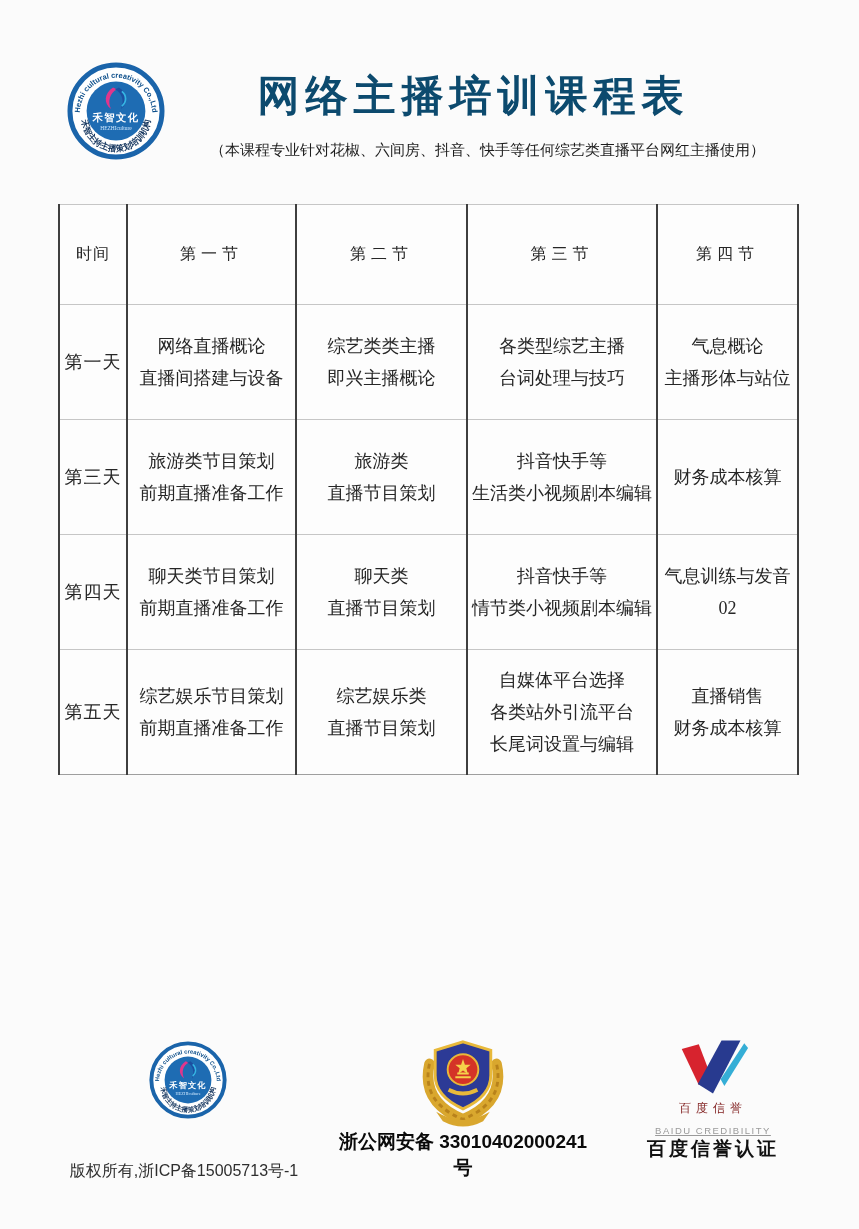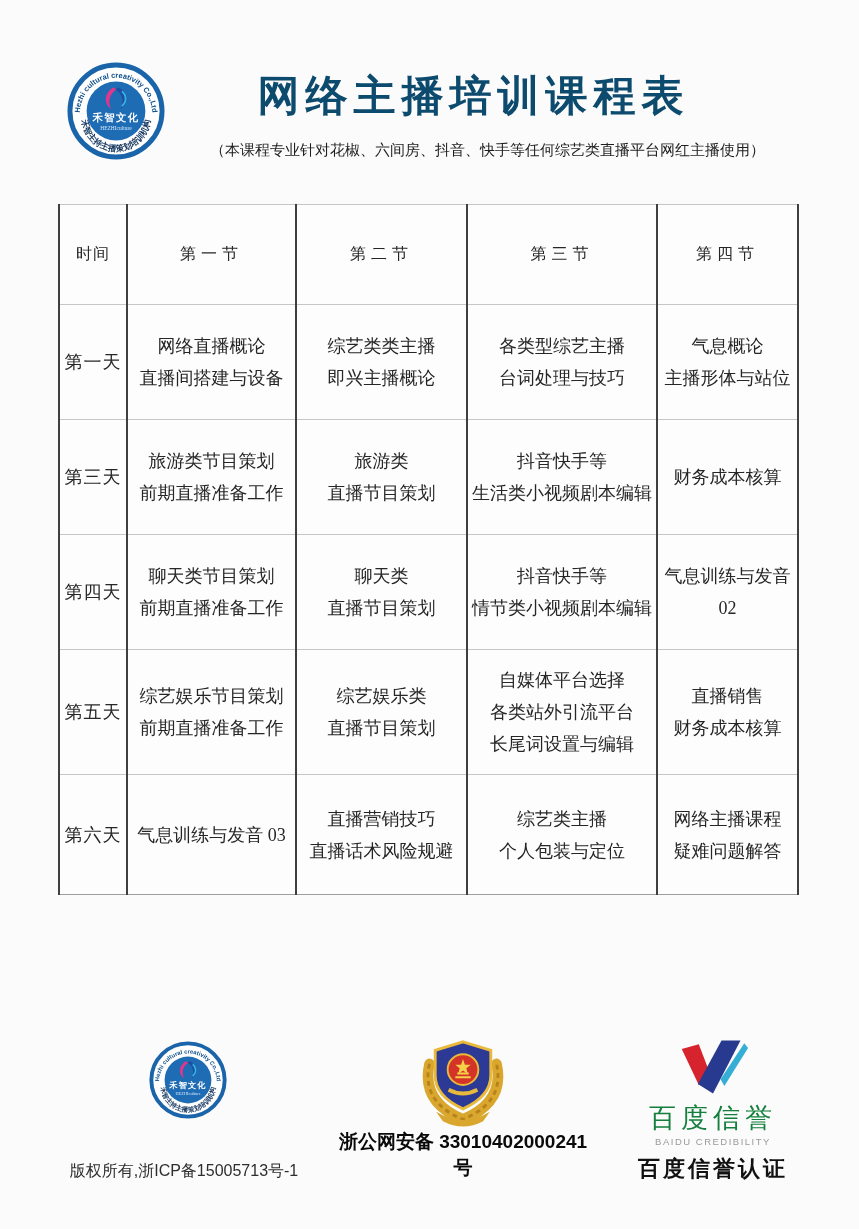--- a/index.html
+++ b/index.html
@@ -29,23 +29,23 @@
 
   
   .copyright{position:absolute;left:53px;top:1161px;width:262px;text-align:center;
     font-family:"Liberation Sans","DejaVu Sans",sans-serif;font-size:16px;color:#2e2e2e;}
   .police-badge{position:absolute;left:417px;top:1036px;width:92px;height:94px;}
   .police-filing{position:absolute;left:330px;top:1129px;width:266px;text-align:center;
     font-family:"Liberation Sans","DejaVu Sans",sans-serif;font-size:19px;font-weight:bold;color:#0a0a0a;}
   .baidu-block{position:absolute;left:630px;top:1040px;width:166px;text-align:center;
     font-family:"Liberation Sans","DejaVu Sans",sans-serif;}
   .baidu-v{width:72px;height:56px;display:block;margin:0 auto;}
-  .baidu-cn{font-size:27px;letter-spacing:5px;color:#15803d;margin-top:4px;}
-  .baidu-en{font-size:9.5px;letter-spacing:1.5px;color:#9a9a9a;margin-top:0;}
-  .baidu-cert{font-size:22px;font-weight:bold;letter-spacing:3px;color:#111;margin-top:7px;}
+  .baidu-cn{font-size:12px;letter-spacing:5px;color:#7f1d1d;margin-top:4px;}
+  .baidu-en{font-size:9.5px;letter-spacing:1.5px;color:#9a9a9a;margin-top:8px;text-decoration:underline;}
+  .baidu-cert{font-size:19px;font-weight:bold;letter-spacing:3px;color:#111;}
 </style>
 </head>
 <body>
 
 <div class="page">
 
   <div class="logo-top"><svg viewBox="0 0 100 100" width="100%" height="100%">
         <circle cx="50" cy="50" r="47" fill="#ffffff" stroke-width="5" stroke="#1a64aa"></circle>
         <circle cx="50" cy="50" r="30" fill="#1e6cb3"></circle>
         <path id="sAtop" d="M13,53 A37,37 0 1 1 87,53" fill="none"></path>
@@ -148,38 +148,20 @@
           <td class="course-cell">
             <div class="course-line">自媒体平台选择</div>
             <div class="course-line">各类站外引流平台</div>
             <div class="course-line">长尾词设置与编辑</div>
           </td>
           <td class="course-cell">
             <div class="course-line">直播销售</div>
             <div class="course-line">财务成本核算</div>
           </td>
         </tr>
-        <tr style="height: 120px;">
-          <td class="time-cell">第六天</td>
-          <td class="course-cell">
-            <div class="course-line">气息训练与发音 03</div>
-          </td>
-          <td class="course-cell">
-            <div class="course-line">直播营销技巧</div>
-            <div class="course-line">直播话术风险规避</div>
-          </td>
-          <td class="course-cell">
-            <div class="course-line">综艺类主播</div>
-            <div class="course-line">个人包装与定位</div>
-          </td>
-          <td class="course-cell">
-            <div class="course-line">网络主播课程</div>
-            <div class="course-line">疑难问题解答</div>
-          </td>
-        </tr>
       </tbody>
   </table>
 
   <div class="logo-footer"><svg viewBox="0 0 100 100" width="100%" height="100%">
         <circle cx="50" cy="50" r="47" fill="#ffffff" stroke-width="5" stroke="#1a64aa"></circle>
         <circle cx="50" cy="50" r="30" fill="#1e6cb3"></circle>
         <path id="sBtop" d="M13,53 A37,37 0 1 1 87,53" fill="none"></path>
         <path id="sBbot" d="M15,56 A35,35 0 0 0 85,56" fill="none"></path>
         <text font-size="7.6" fill="#0d4f8b" font-weight="bold" font-family="&quot;Liberation Sans&quot;,sans-serif"><textPath href="#sBtop" startOffset="50%" text-anchor="middle">Hezhi cultural creativity Co.,Ltd</textPath></text>
         <text font-size="8.6" fill="#14355e" font-weight="bold" font-family="&quot;Liberation Sans&quot;,sans-serif"><textPath href="#sBbot" startOffset="50%" text-anchor="middle">禾智主持主播策划培训机构</textPath></text>

